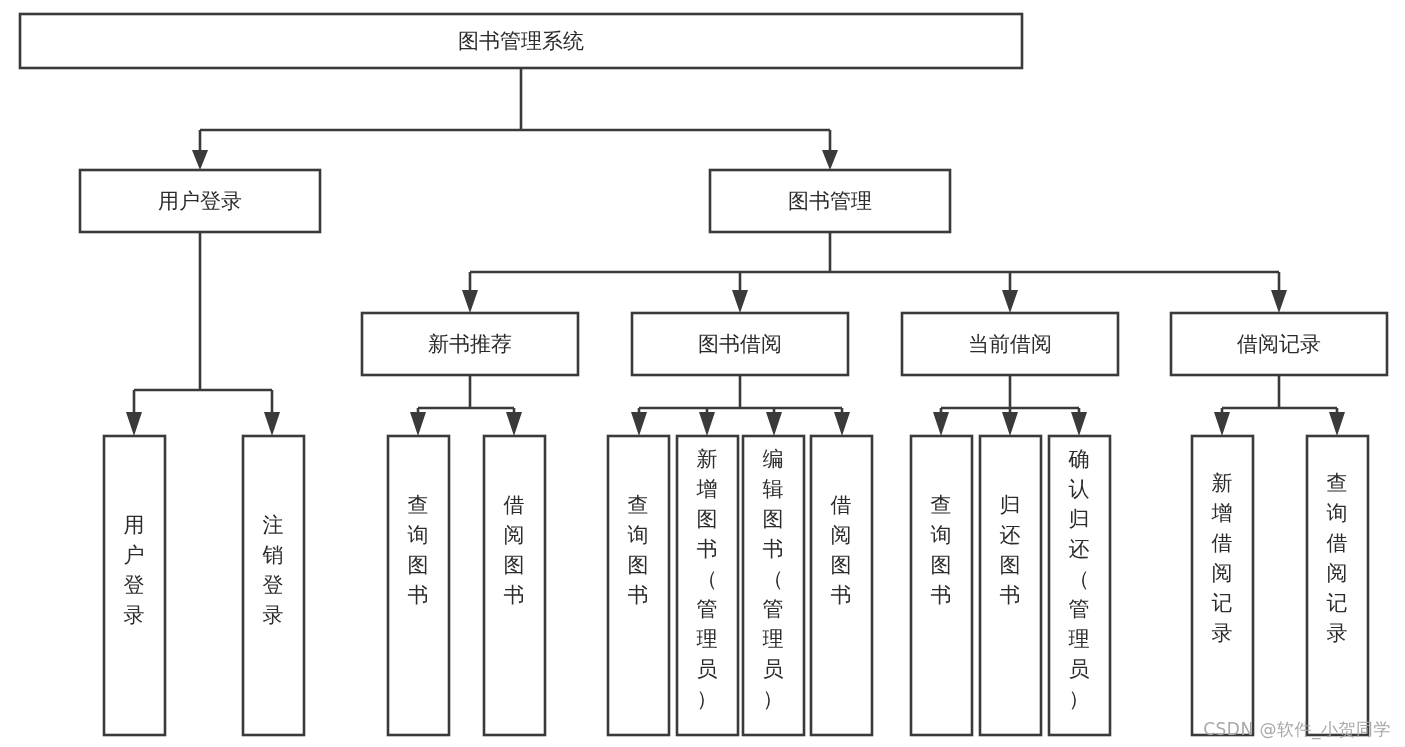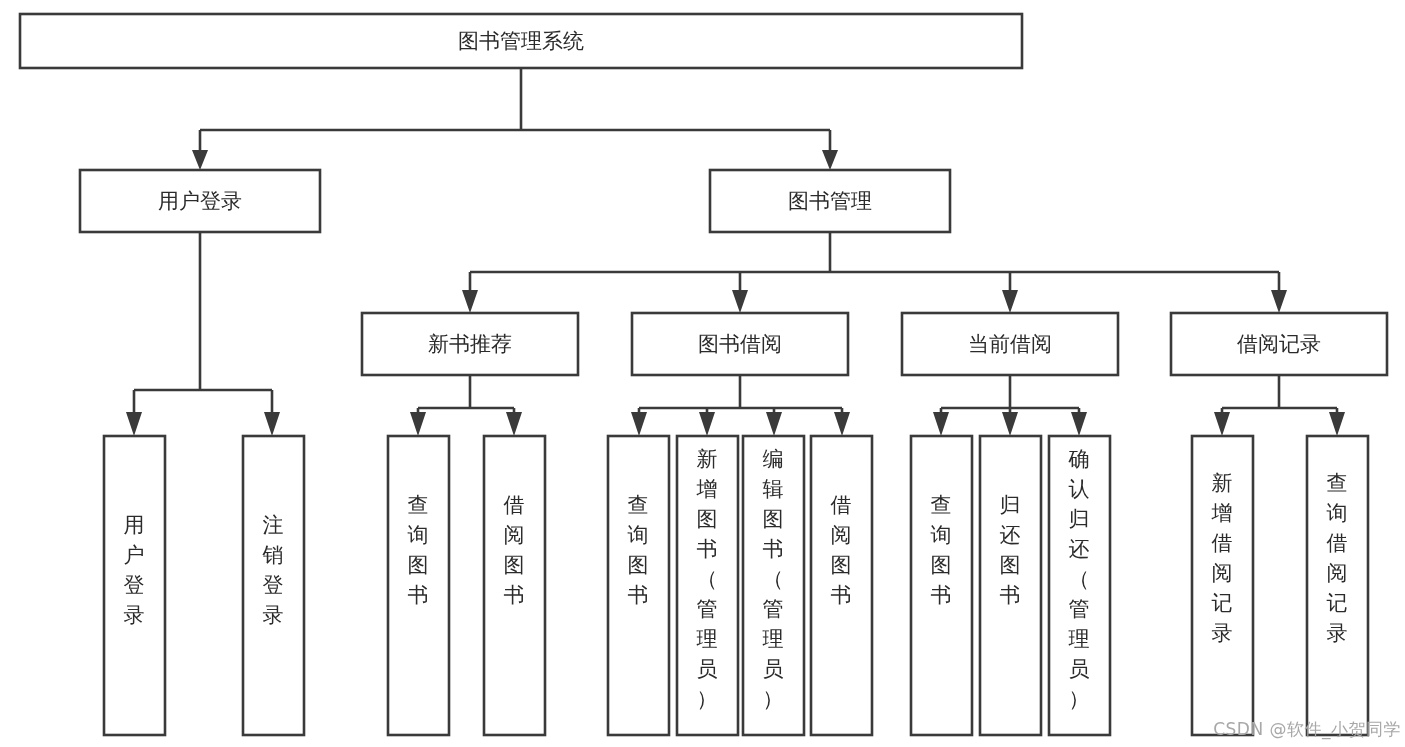--- a/index.html
+++ b/index.html
@@ -50,21 +50,21 @@
     dominant-baseline: middle;
   }
   .node-label-v {
     fill: #2b2b2b;
     font-family: "DejaVu Sans", "Liberation Sans", sans-serif;
     font-size: 21px;
     text-anchor: middle;
   }
   .watermark-text {
     position: absolute;
-    right: 4px;
+    right: 14px;
     bottom: 6px;
     font-family: "DejaVu Sans", "Liberation Sans", sans-serif;
     font-size: 17px;
     color: #a8a8a8;
     letter-spacing: 0.5px;
     white-space: nowrap;
     pointer-events: none;
   }
 </style>
 </head>

